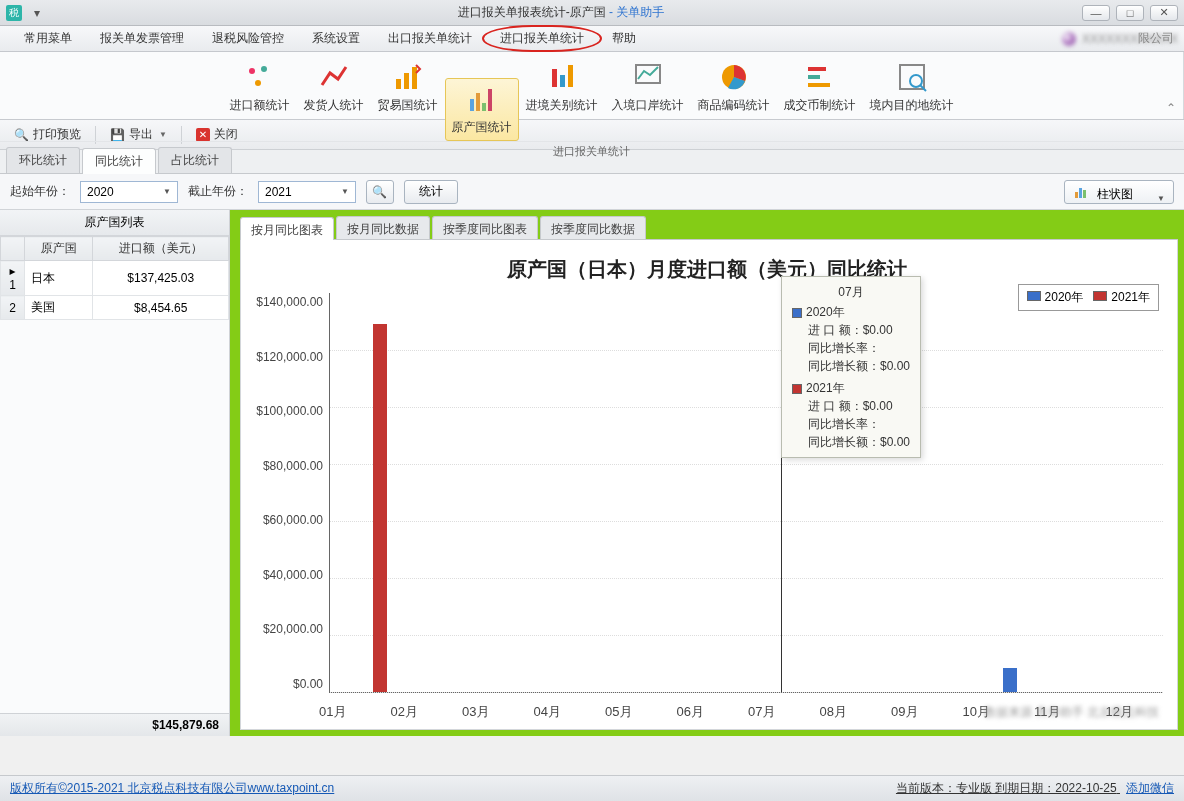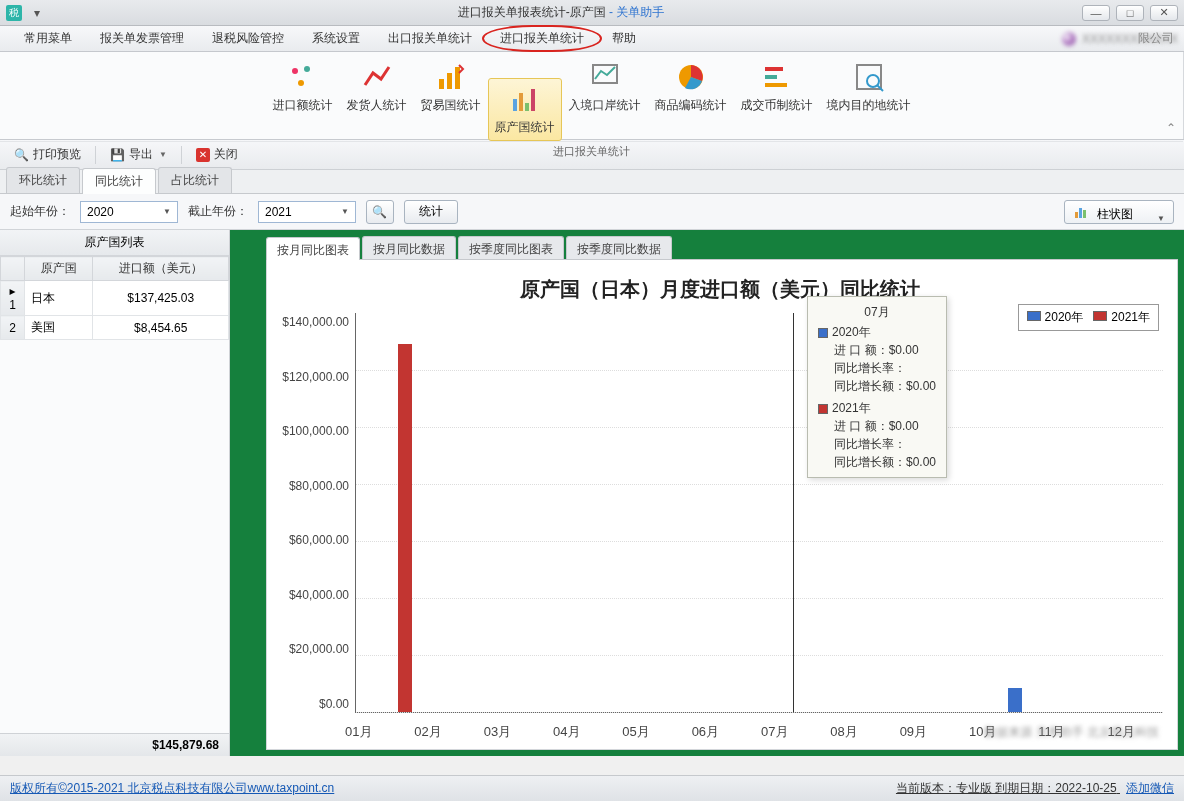--- a/index.html
+++ b/index.html
@@ -17,21 +17,21 @@
 
 .menubar { height: 26px; background: linear-gradient(#f7f8fa,#e9ebee); display:flex; align-items:center; padding:0 10px; border-bottom:1px solid #c5c8cd; position:relative; }
 .menubar .mitem { padding: 4px 14px; color:#333; cursor:default; }
 .menubar .mitem.circled { position:relative; }
 .menubar .mitem.circled::after { content:""; position:absolute; left:-4px; right:-4px; top:-1px; bottom:-1px; border:2px solid #d9241f; border-radius: 50% / 60%; pointer-events:none; }
 .menubar .company { margin-left:auto; display:flex; align-items:center; gap:6px; color:#888; filter: blur(2px); }
 .menubar .company .globe { width:14px; height:14px; border-radius:50%; background:radial-gradient(circle at 35% 35%, #fff 0%, #b886c9 40%, #8a4f9f 100%); filter:none; }
 .menubar .company-clear { margin-left:-40px; color:#888; }
 
 
-.ribbon { height: 88px; background:#fafbfc; border-bottom:1px solid #c7cacf; display:flex; position:relative; }
+.ribbon { height: 68px; background:#fafbfc; border-bottom:1px solid #c7cacf; display:flex; position:relative; }
 .ribbon-group { display:flex; flex-direction:column; align-items:center; border-right:1px solid #d6d9dd; }
 .ribbon-btns { display:flex; padding: 4px 4px 0 4px; }
 .ribbon-btn { display:flex; flex-direction:column; align-items:center; justify-content:flex-start; padding:4px 6px; min-width:66px; border:1px solid transparent; border-radius:3px; }
 .ribbon-btn.active { background:linear-gradient(#fdf5d6,#fbe7a2); border:1px solid #e6c657;margin-top:22px; }
 .ribbon-btn .ricon { width:32px; height:32px; margin-bottom:4px; display:flex; align-items:center; justify-content:center; }
 .ribbon-btn .rlabel { color:#333; font-size:12px; white-space:nowrap; }
 .ribbon-caption { font-size:11px; color:#666; padding:2px 0 4px; text-align:center; border-top:1px solid #e3e5e8; width:100%; }
 .ribbon .collapse { position:absolute; right:8px; bottom:4px; color:#888; }
 
 
@@ -49,21 +49,21 @@
 .filterrow { height:36px; background:#f6f7f9; border-bottom:1px solid #d1d4d8; display:flex; align-items:center; padding:0 10px; gap:10px; }
 .filterrow label { color:#333; }
 .filterrow .select { width:98px; height:22px; border:1px solid #9fb7d4; background:#fff; display:flex; align-items:center; justify-content:space-between; padding:0 6px; }
 .filterrow .select .arr { font-size:8px; color:#555; }
 .filterrow .btn { height:24px; border:1px solid #a9b4c0; background:linear-gradient(#fff,#e8ebef); border-radius:3px; display:flex; align-items:center; padding:0 14px; gap:6px; }
 .filterrow .iconbtn { width:28px; justify-content:center; padding:0; }
 .filterrow .spacer { flex:1; }
 .filterrow .chart-type { width:110px; height:24px; border:1px solid #a9b4c0; background:linear-gradient(#fff,#eef1f4); border-radius:3px; display:flex; align-items:flex-end; padding:0 8px; gap:8px; }
 
 
-.splitarea { display:flex; height: 526px; background:#15803d;gap:26px; }
+.splitarea { display:flex; height: 526px; background:#84cc16; }
 .leftpane { width:230px; border-right:1px solid #cfd2d6; background:#fafbfc; display:flex; flex-direction:column; }
 .leftpane .lp-title { text-align:center; padding:4px; border-bottom:1px solid #d3d6da; background:linear-gradient(#f2f4f6,#e6e9ec); font-weight:normal; }
 .leftpane table { width:100%; border-collapse:collapse; }
 .leftpane th { background:linear-gradient(#f2f4f6,#e6e9ec); border:1px solid #d3d6da; padding:3px 6px; font-weight:normal; color:#333; }
 .leftpane td { border:1px solid #e1e4e7; padding:3px 6px; background:#fff; }
 .leftpane td.num { text-align:center; }
 .leftpane td.rownum { background:linear-gradient(#f2f4f6,#e6e9ec); text-align:center; width:24px; }
 .leftpane .lp-total { margin-top:auto; border-top:1px solid #cfd2d6; text-align:right; padding:4px 10px; background:linear-gradient(#f1f3f5,#e4e7ea); font-weight:bold; }
 
 .rightpane { flex:1; padding:6px 6px 6px 10px; display:flex; flex-direction:column; }
@@ -167,20 +167,30 @@
         <div class="ribbon-btn active">
           <div class="ricon">
             <svg class="ic32" viewBox="0 0 32 32">
               <rect x="4" y="16" width="4" height="12" fill="#5aa3e0"></rect>
               <rect x="10" y="10" width="4" height="18" fill="#e39b3a"></rect>
               <rect x="16" y="20" width="4" height="8" fill="#7bc06e"></rect>
               <rect x="22" y="6" width="4" height="22" fill="#c46"></rect>
             </svg>
           </div>
           <div class="rlabel">原产国统计</div>
+        </div>
+        <div class="ribbon-btn">
+          <div class="ricon">
+            <svg class="ic32" viewBox="0 0 32 32">
+              <rect x="6" y="8" width="5" height="18" fill="#d33"></rect>
+              <rect x="14" y="14" width="5" height="12" fill="#39c"></rect>
+              <rect x="22" y="4" width="5" height="22" fill="#e90"></rect>
+            </svg>
+          </div>
+          <div class="rlabel">进境关别统计</div>
         </div>
         <div class="ribbon-btn">
           <div class="ricon">
             <svg class="ic32" viewBox="0 0 32 32">
               <rect x="4" y="4" width="24" height="18" fill="none" stroke="#888" stroke-width="2"></rect>
               <polyline points="6,18 12,10 18,14 26,6" fill="none" stroke="#4a9" stroke-width="2"></polyline>
             </svg>
           </div>
           <div class="rlabel">入境口岸统计</div>
         </div>

